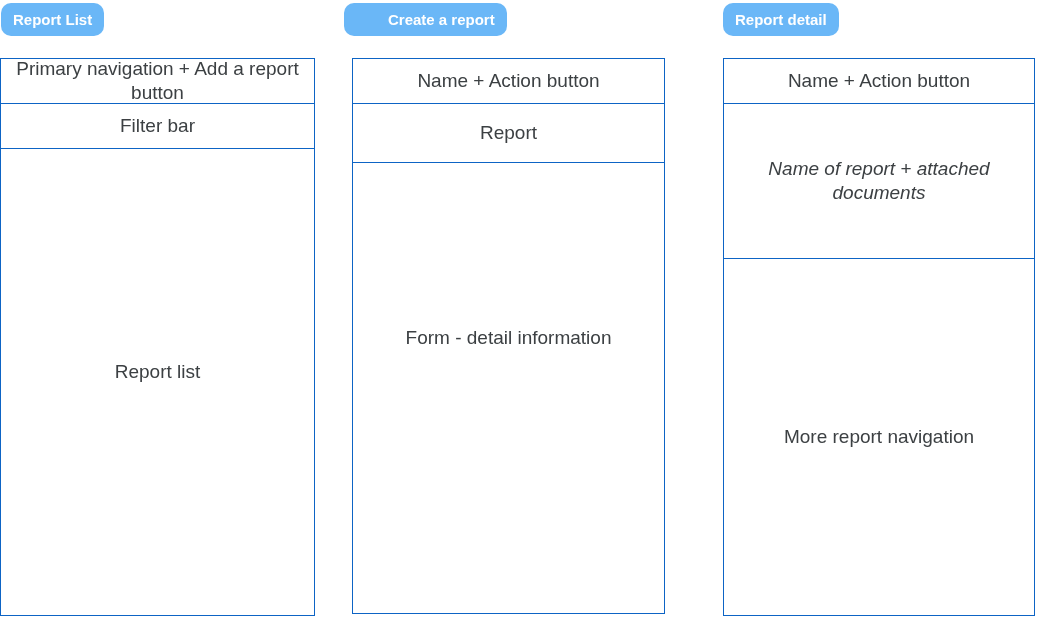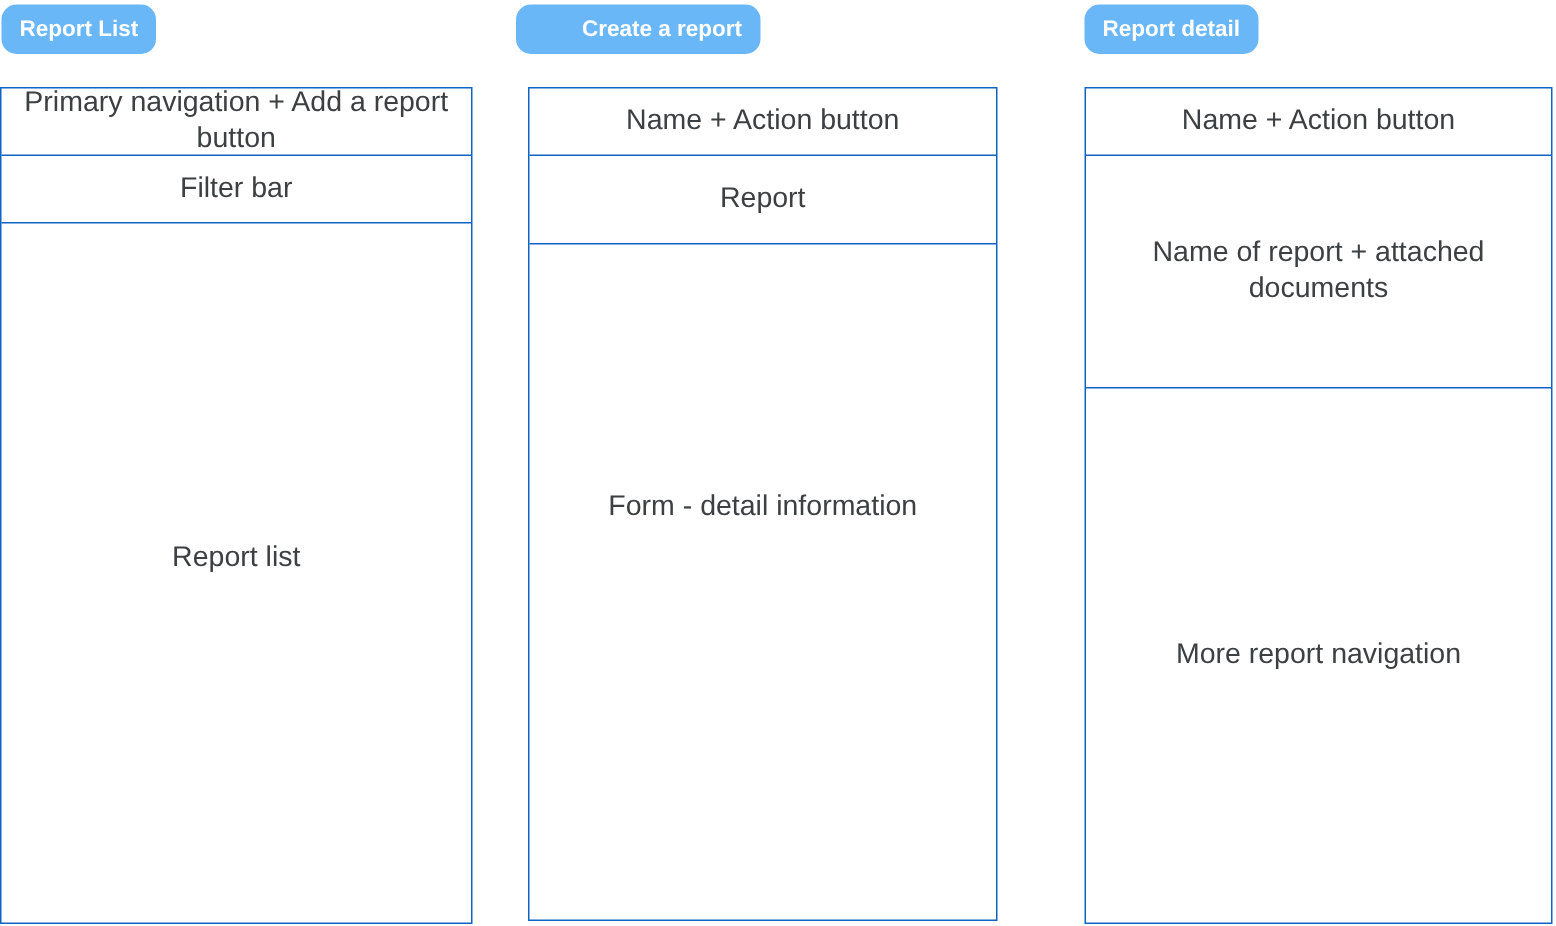--- a/index.html
+++ b/index.html
@@ -49,21 +49,21 @@
   .sec{
     display:flex;
     align-items:center;
     justify-content:center;
     border-bottom:1.5px solid var(--border);
     flex:0 0 auto;
   }
   .sec:last-child{border-bottom:none; flex:1 1 auto;}
   .h45{height:45px;}
   .h59{height:59px;}
-  .h155{height:155px;}
+  .h155{height:155px;font-style:italic;}
   .h400{height:400px;}
   .lbl{
     font-size:19px;
     color:var(--label-text);
     text-align:center;
     line-height:1.25;
   }
   .up10{transform:translateY(-10px);}
   .up50{transform:translateY(-50px);}
 </style>

